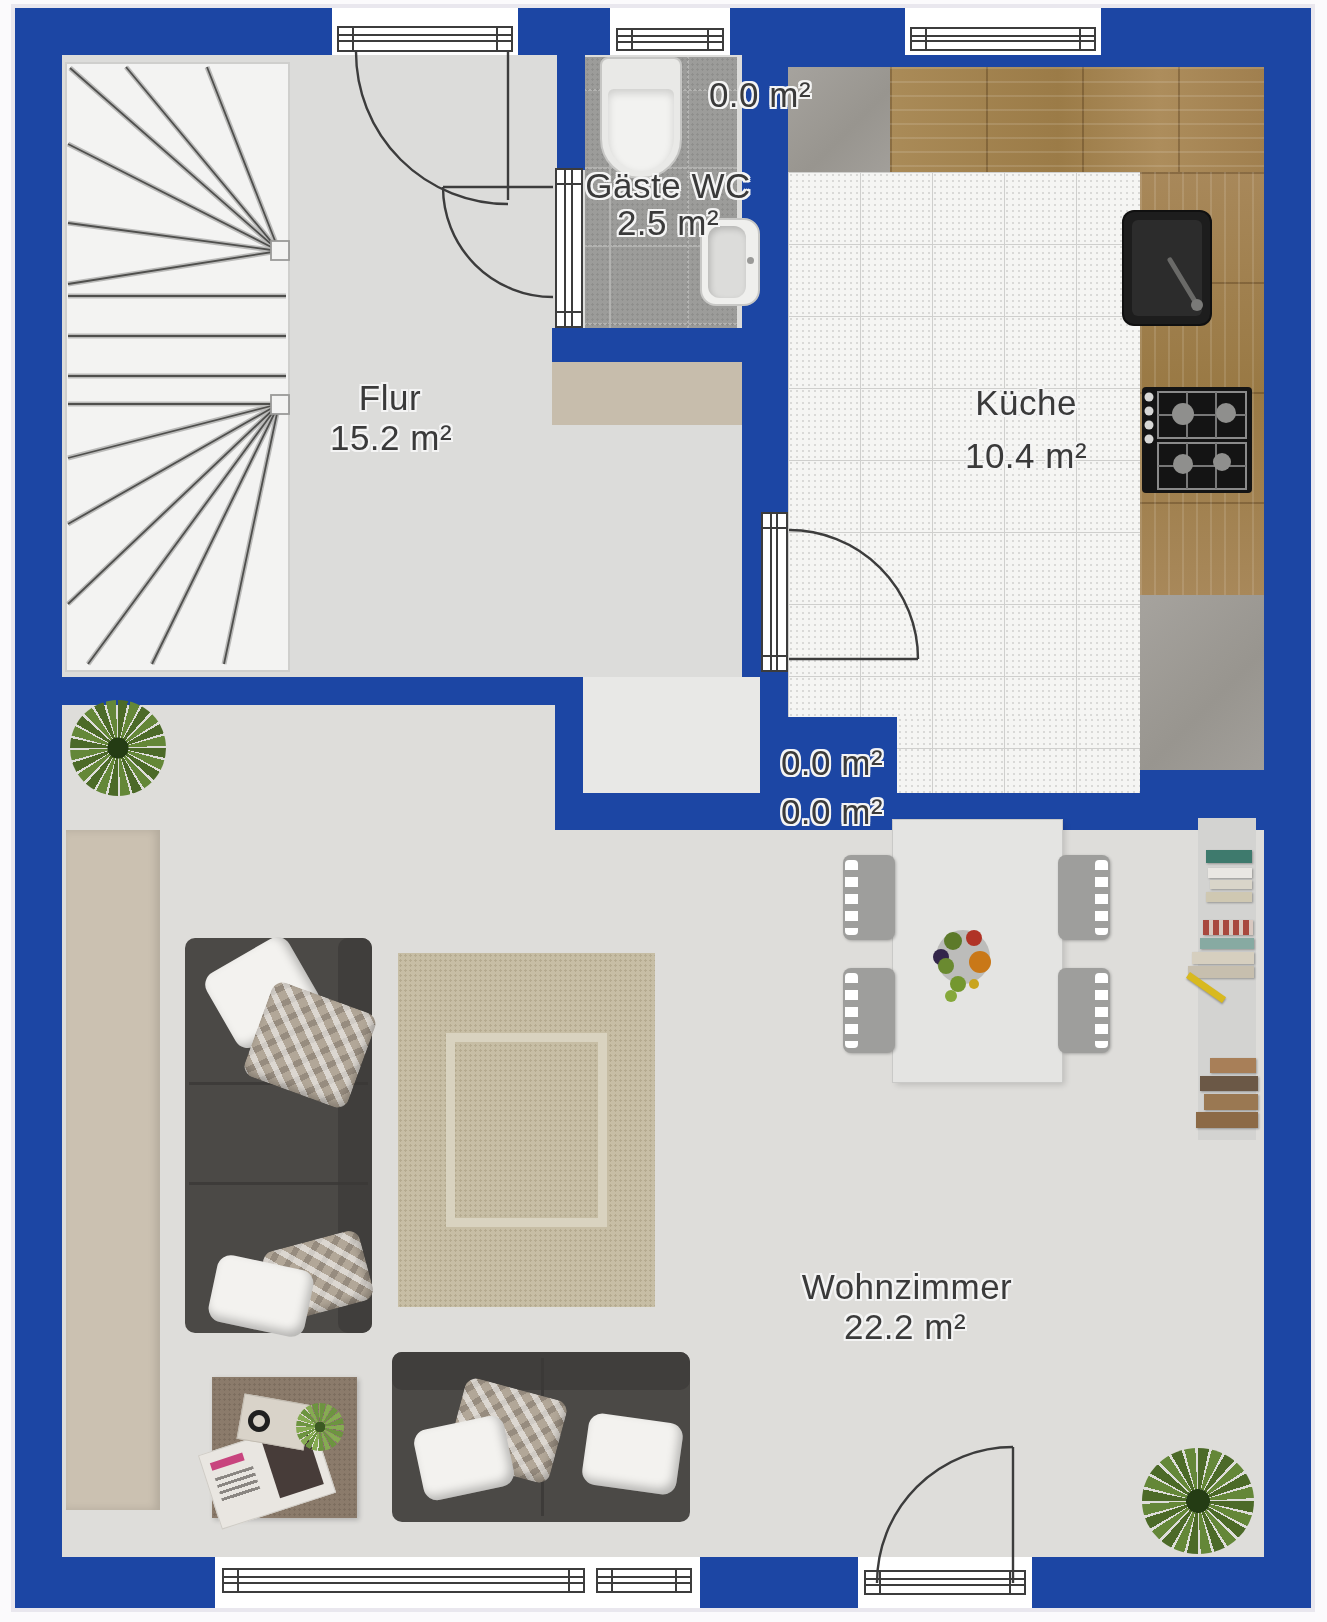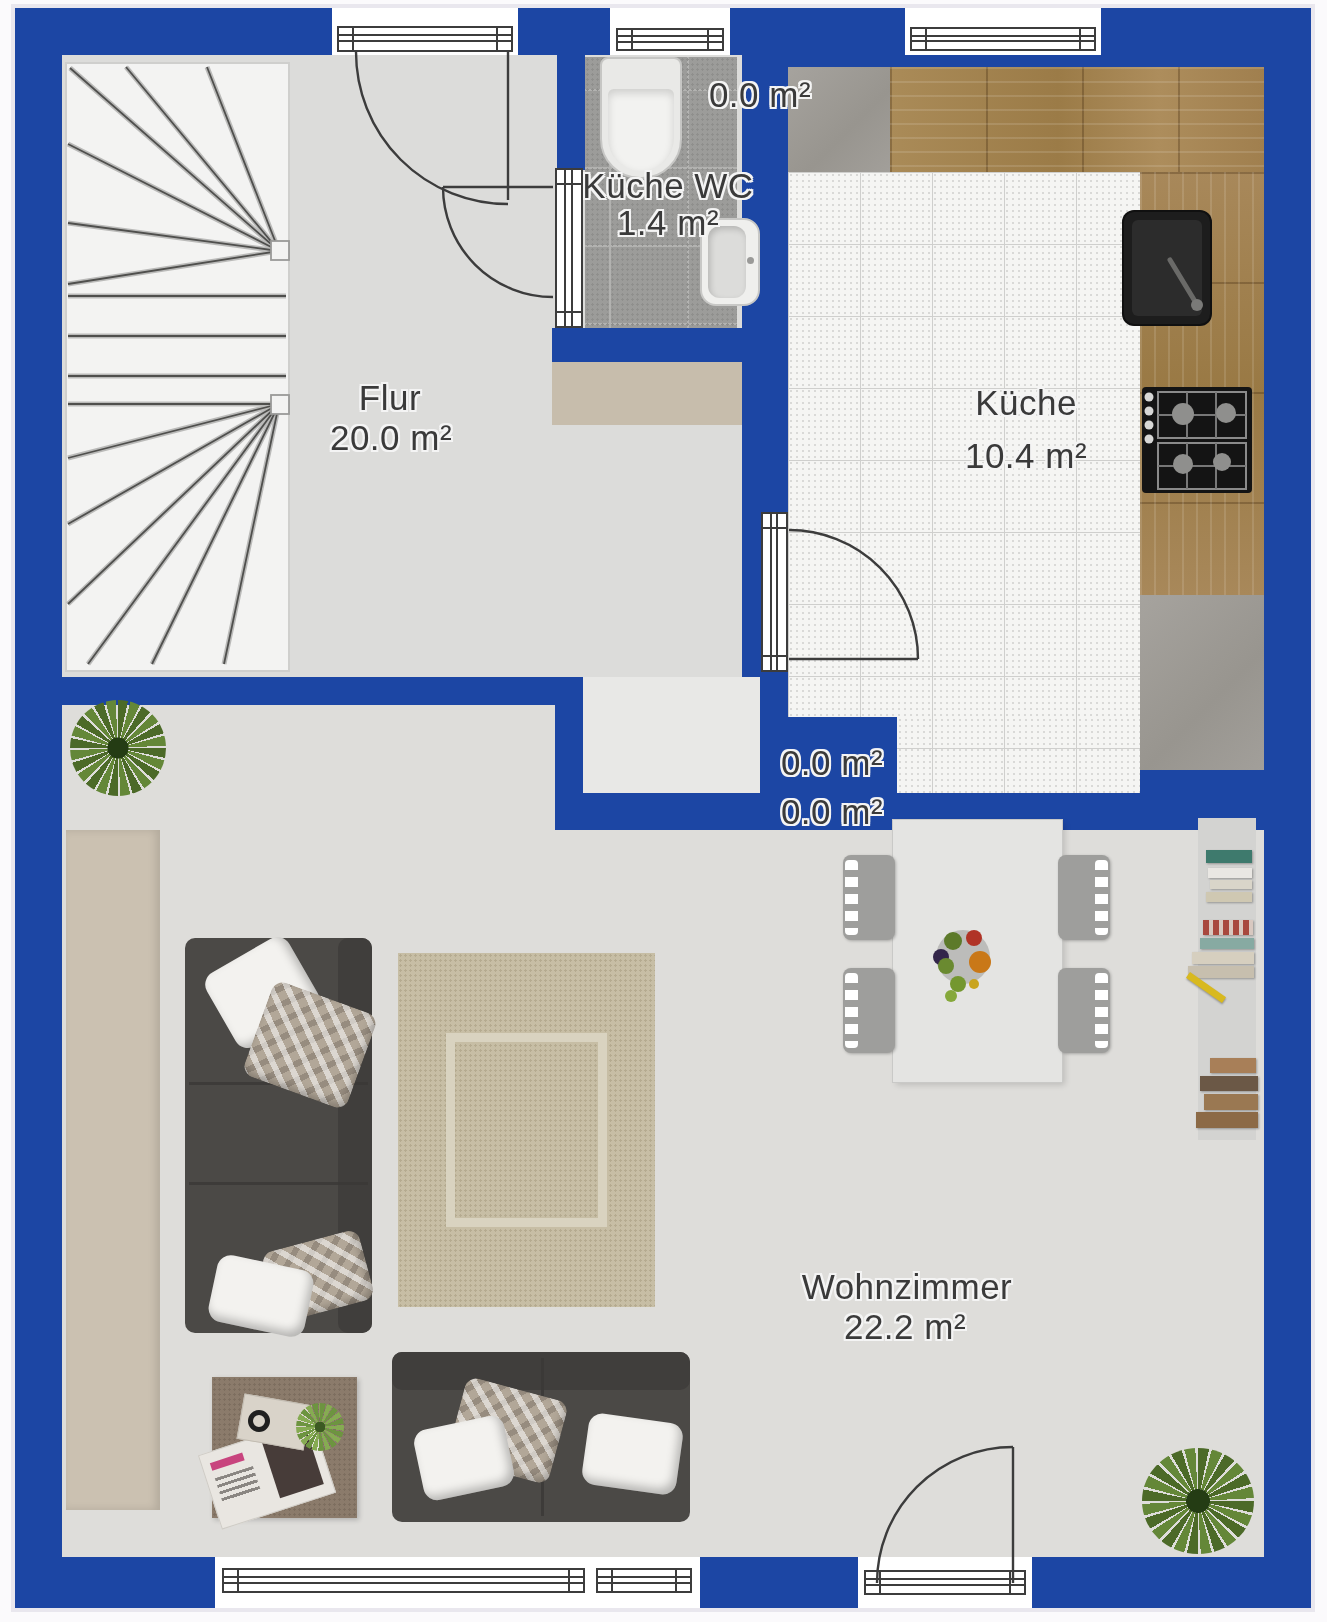--- a/index.html
+++ b/index.html
@@ -292,23 +292,23 @@
       <circle cx="980" cy="962" r="11" fill="#c97818"></circle>
         <circle cx="941" cy="957" r="8" fill="#33264a"></circle>
       <circle cx="946" cy="966" r="8" fill="#6a8a30"></circle>
         <circle cx="958" cy="984" r="8" fill="#74972f"></circle>
       <circle cx="974" cy="984" r="5" fill="#c9a41e"></circle>
         <circle cx="951" cy="996" r="6" fill="#85a83a"></circle>
     </g>
   </svg>
 
   <div class="lbl" style="left:390px;top:398px;">Flur</div>
-  <div class="lbl" style="left:391px;top:438px;">20.0 m²</div>
-  <div class="lbl" style="left:668px;top:186px;">Küche WC</div>
-  <div class="lbl" style="left:668px;top:223px;">1.4 m²</div>
+  <div class="lbl" style="left:391px;top:438px;">15.2 m²</div>
+  <div class="lbl" style="left:668px;top:186px;">Gäste WC</div>
+  <div class="lbl" style="left:668px;top:223px;">2.5 m²</div>
   <div class="lbl" style="left:1026px;top:403px;">Küche</div>
   <div class="lbl" style="left:1026px;top:456px;">10.4 m²</div>
   <div class="lbl" style="left:907px;top:1287px;">Wohnzimmer</div>
   <div class="lbl" style="left:905px;top:1327px;">22.2 m²</div>
   <div class="lbl" style="left:760px;top:95px;">0.0 m²</div>
   <div class="lbl" style="left:832px;top:763px;">0.0 m²</div>
   <div class="lbl" style="left:832px;top:812px;">0.0 m²</div>
 
 </div>
 

